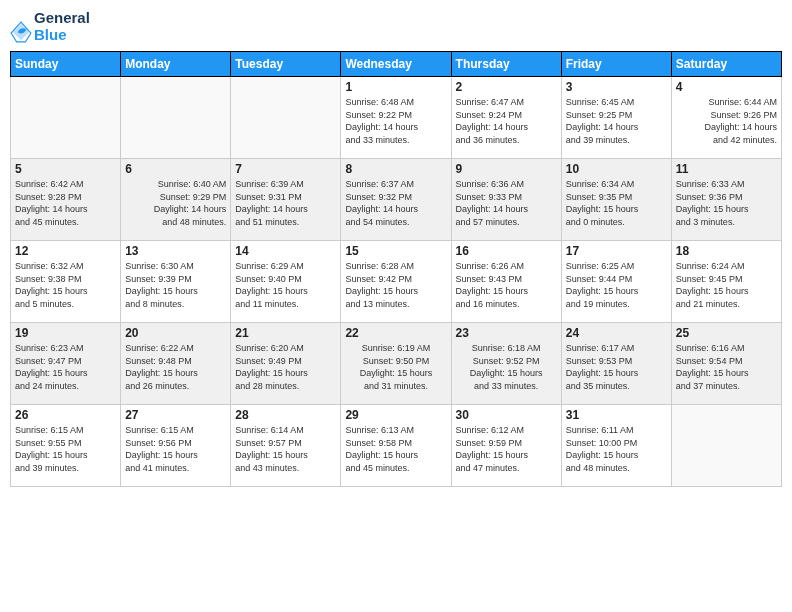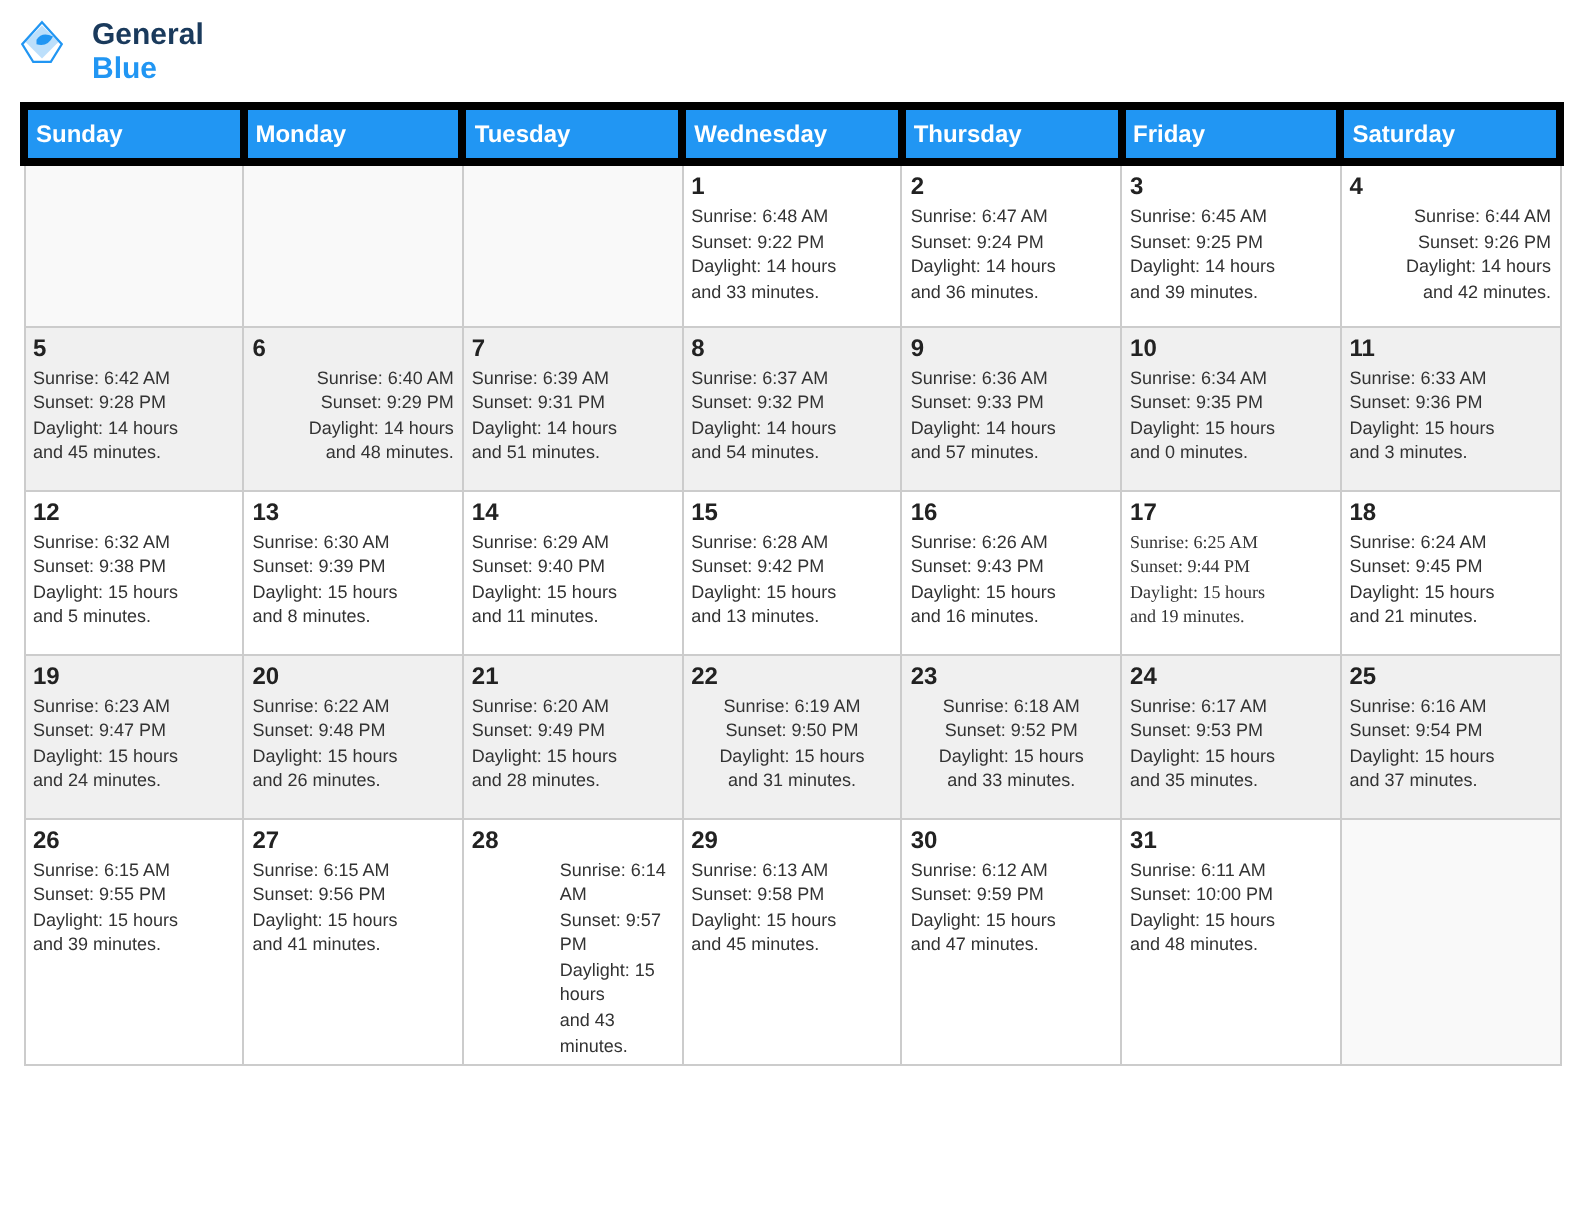--- a/index.html
+++ b/index.html
@@ -17,22 +17,22 @@
       padding: 10px;
     }
     .header {
       display: flex;
       justify-content: space-between;
       align-items: flex-start;
       margin-bottom: 8px;
     }
     .logo {
       display: flex;
-      align-items: flex-start;
-      gap: 14px;
+      align-items: flex-end;
+      gap: 2px;
     }
     .logo-icon {
       width: 22px;
       height: 22px;
     }
     .title-area {
       text-align: right;
     }
     .month-title {
       font-size: 32px;
@@ -47,21 +47,21 @@
       width: 100%;
       border-collapse: collapse;
     }
     .calendar th {
       background: #2196F3;
       color: #fff;
       font-size: 12px;
       font-weight: bold;
       padding: 5px 4px;
       text-align: left;
-      border: 4px solid #000000;
+      border: 1px solid #000000;
     }
     .calendar td {
       border: 1px solid #ccc;
       vertical-align: top;
       padding: 3px 4px;
       font-size: 9.5px;
       color: #333;
       width: 14.28%;
       height: 82px;
       background: #fff;
@@ -230,21 +230,21 @@
           </td>
           <td>
             <div class="day-num">16</div>
             <div class="day-info" style="white-space: pre-line;">Sunrise: 6:26 AM
 Sunset: 9:43 PM
 Daylight: 15 hours
 and 16 minutes.</div>
           </td>
           <td>
             <div class="day-num">17</div>
-            <div class="day-info" style="white-space: pre-line; font-family: Liberation Serif, serif;">Sunrise: 6:25 AM
+            <div class="day-info" style="white-space: pre-line;">Sunrise: 6:25 AM
 Sunset: 9:44 PM
 Daylight: 15 hours
 and 19 minutes.</div>
           </td>
           <td>
             <div class="day-num">18</div>
             <div class="day-info" style="white-space: pre-line;">Sunrise: 6:24 AM
 Sunset: 9:45 PM
 Daylight: 15 hours
 and 21 minutes.</div>
@@ -311,21 +311,21 @@
           </td>
           <td>
             <div class="day-num">27</div>
             <div class="day-info" style="white-space: pre-line;">Sunrise: 6:15 AM
 Sunset: 9:56 PM
 Daylight: 15 hours
 and 41 minutes.</div>
           </td>
           <td>
             <div class="day-num">28</div>
-            <div class="day-info" style="white-space: pre-line; margin-left: 44px;">Sunrise: 6:14 AM
+            <div class="day-info" style="white-space: pre-line;">Sunrise: 6:14 AM
 Sunset: 9:57 PM
 Daylight: 15 hours
 and 43 minutes.</div>
           </td>
           <td>
             <div class="day-num">29</div>
             <div class="day-info" style="white-space: pre-line;">Sunrise: 6:13 AM
 Sunset: 9:58 PM
 Daylight: 15 hours
 and 45 minutes.</div>

